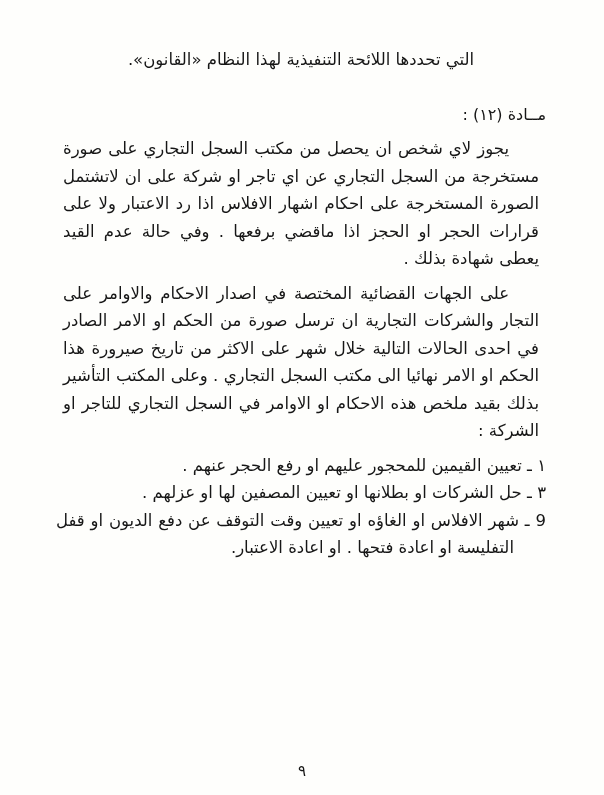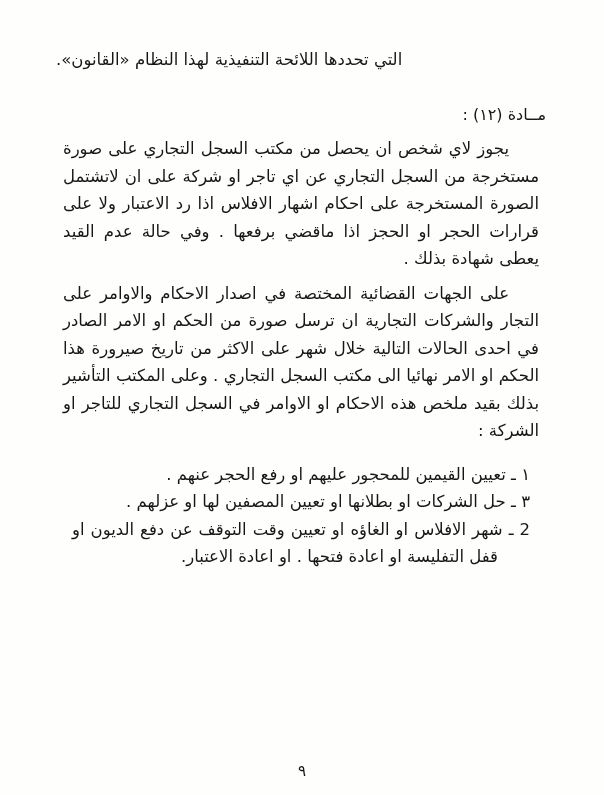--- a/index.html
+++ b/index.html
@@ -24,35 +24,35 @@
     line-height: 27.5px;
   }
   .text-block {
     position: absolute;
     top: 46px;
     right: 58px;
     left: 56px;
   }
   .continuation {
     margin: 0;
-    text-align: left;
+    text-align: center;
   }
   .article-heading {
     margin: 27px 0 0 0;
     font-size: 16px;
     font-weight: normal;
     text-align: right;
   }
   .article-body {
     margin: 7px;
     text-align: justify;
     text-indent: 30px;
   }
   .numbered-list {
-    margin: 16px;
+    margin: 0;
     padding: 0;
   }
   .numbered-item {
     margin: 0;
     text-align: justify;
     padding-right: 32px;
     text-indent: -32px;
   }
   .page-number {
     position: absolute;
@@ -76,19 +76,19 @@
     <h2 class="article-heading">مــادة (١٢) :</h2>
 
     <p class="article-body">يجوز لاي شخص ان يحصل من مكتب السجل التجاري على صورة مستخرجة من السجل التجاري عن اي تاجر او شركة على ان لاتشتمل الصورة المستخرجة على احكام اشهار الافلاس اذا رد الاعتبار ولا على قرارات الحجر او الحجز اذا ماقضي برفعها . وفي حالة عدم القيد يعطى شهادة بذلك .</p>
 
 
     <p class="article-body">على الجهات القضائية المختصة في اصدار الاحكام والاوامر على التجار والشركات التجارية ان ترسل صورة من الحكم او الامر الصادر في احدى الحالات التالية خلال شهر على الاكثر من تاريخ صيرورة هذا الحكم او الامر نهائيا الى مكتب السجل التجاري . وعلى المكتب التأشير بذلك بقيد ملخص هذه الاحكام او الاوامر في السجل التجاري للتاجر او الشركة :</p>
 
     <div class="numbered-list">
       <p class="numbered-item">١ ـ تعيين القيمين للمحجور عليهم او رفع الحجر عنهم .</p>
       <p class="numbered-item">٣ ـ حل الشركات او بطلانها او تعيين المصفين لها او عزلهم .</p>
-      <p class="numbered-item">2 ـ شهر الافلاس او الغاؤه او تعيين وقت التوقف عن دفع الديون او قفل التفليسة او اعادة فتحها .  او اعادة الاعتبار.</p>
+      <p class="numbered-item">9 ـ شهر الافلاس او الغاؤه او تعيين وقت التوقف عن دفع الديون او قفل التفليسة او اعادة فتحها .  او اعادة الاعتبار.</p>
     </div>
 
   </div>
 
   <div class="page-number">٩</div>
 </div>
 
 </body></html>

